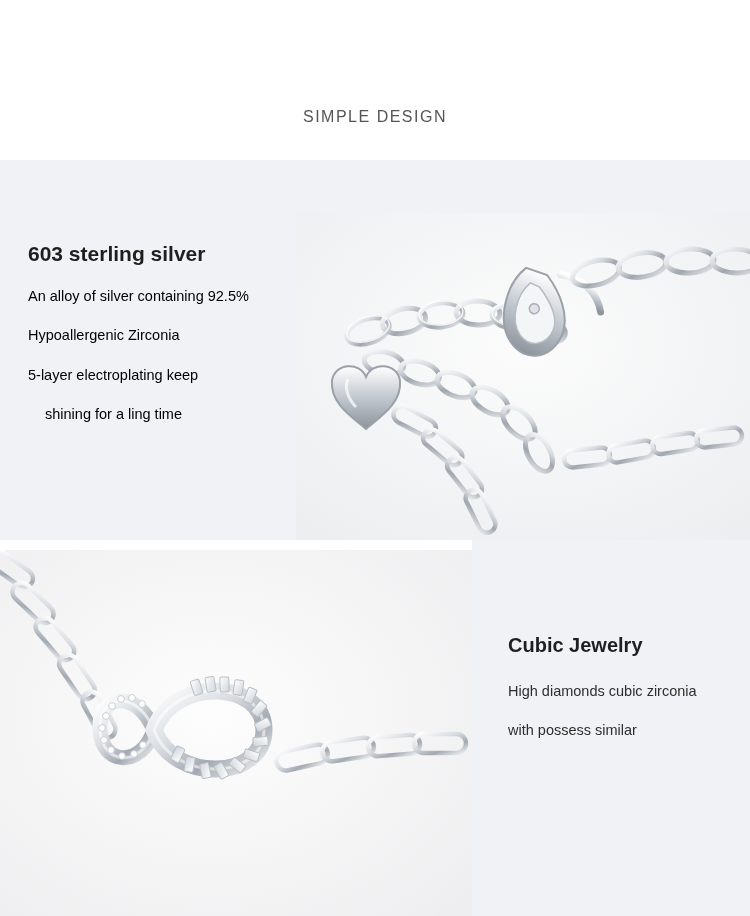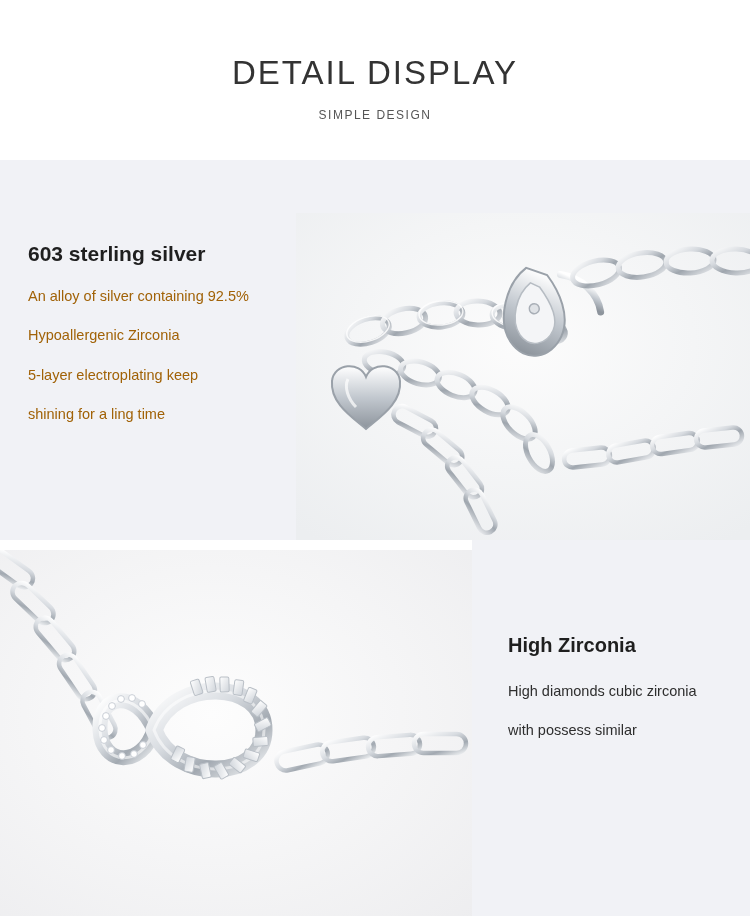--- a/index.html
+++ b/index.html
@@ -41,21 +41,21 @@
     letter-spacing: 2px;
     color: #333333;
     font-weight: 400;
   }
   .header-sub {
     position: absolute;
     top: 108px;
     left: 0;
     width: 750px;
     text-align: center;
-    font-size: 12px;
+    font-size: 16px;
     letter-spacing: 1.5px;
     color: #555555;
     font-weight: 400;
   }
 
   
   .section1 {
     position: absolute;
     left: 0;
     top: 160px;
@@ -70,25 +70,25 @@
     width: 275px;
   }
   .s1-heading {
     font-size: 21px;
     font-weight: bold;
     color: #1f1f1f;
     margin-bottom: 22px;
   }
   .s1-line {
     font-size: 14.5px;
-    color: #a16207;
+    color: #000000;
     line-height: 1.2;
     margin-bottom: 22px;
   }
-  .s1-line:last-child { margin-bottom: 0; }
+  .s1-line:last-child { margin-bottom: 0; margin-left: 17px; }
 
   .s1-photo {
     position: absolute;
     left: 296px;
     top: 53px;
     width: 454px;
     height: 327px;
     background: #f7f7f7;
     overflow: hidden;
   }
@@ -141,21 +141,20 @@
 
   
   .art { display: block; width: 100%; height: 100%; }
 </style>
 </head>
 <body>
 
 <div class="page">
 
   <div class="header">
-    <div class="header-title">DETAIL DISPLAY</div>
     <div class="header-sub">SIMPLE DESIGN</div>
   </div>
 
   <div class="section1">
 
     <div class="s1-text">
       <div class="s1-heading">603 sterling silver</div>
       <div class="s1-line">An alloy of silver containing 92.5%</div>
       <div class="s1-line">Hypoallergenic Zirconia</div>
       <div class="s1-line">5-layer electroplating keep</div>
@@ -313,20 +312,20 @@
           <rect x="276" y="198" width="52" height="19" rx="9.5" transform="rotate(-12 302 207)"></rect>
           <rect x="322" y="190" width="52" height="19" rx="9.5" transform="rotate(-8 348 199)"></rect>
           <rect x="368" y="186" width="52" height="19" rx="9.5" transform="rotate(-4 394 195)"></rect>
           <rect x="414" y="184" width="52" height="19" rx="9.5" transform="rotate(0 440 193)"></rect>
         </g>
       </svg>
     </div>
 
     <div class="s2-panel">
       <div class="s2-text">
-        <div class="s2-heading">High Zirconia</div>
+        <div class="s2-heading">Cubic Jewelry</div>
         <div class="s2-line">High diamonds cubic zirconia</div>
         <div class="s2-line">with possess similar</div>
       </div>
     </div>
   </div>
 
 </div>
 
 </body></html>

